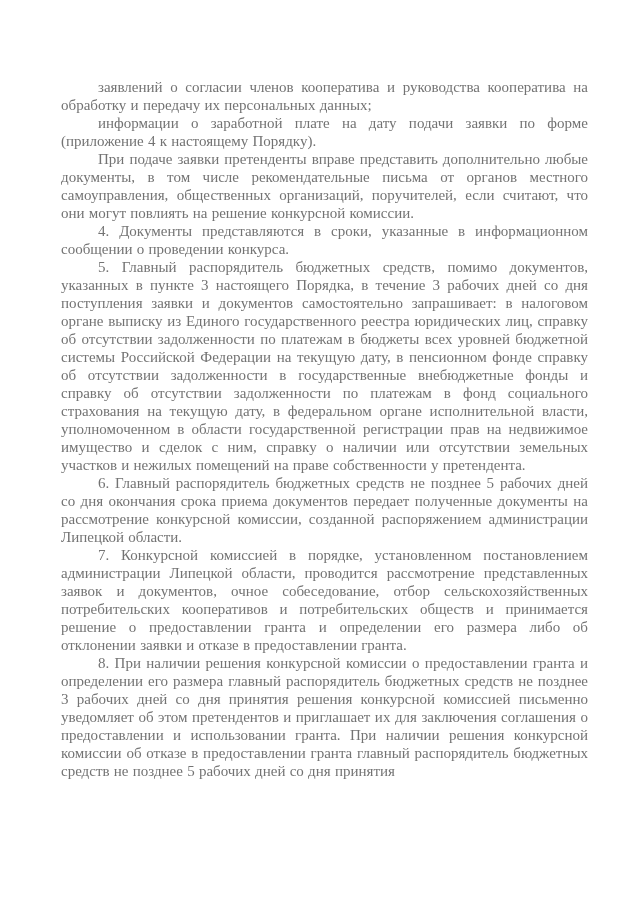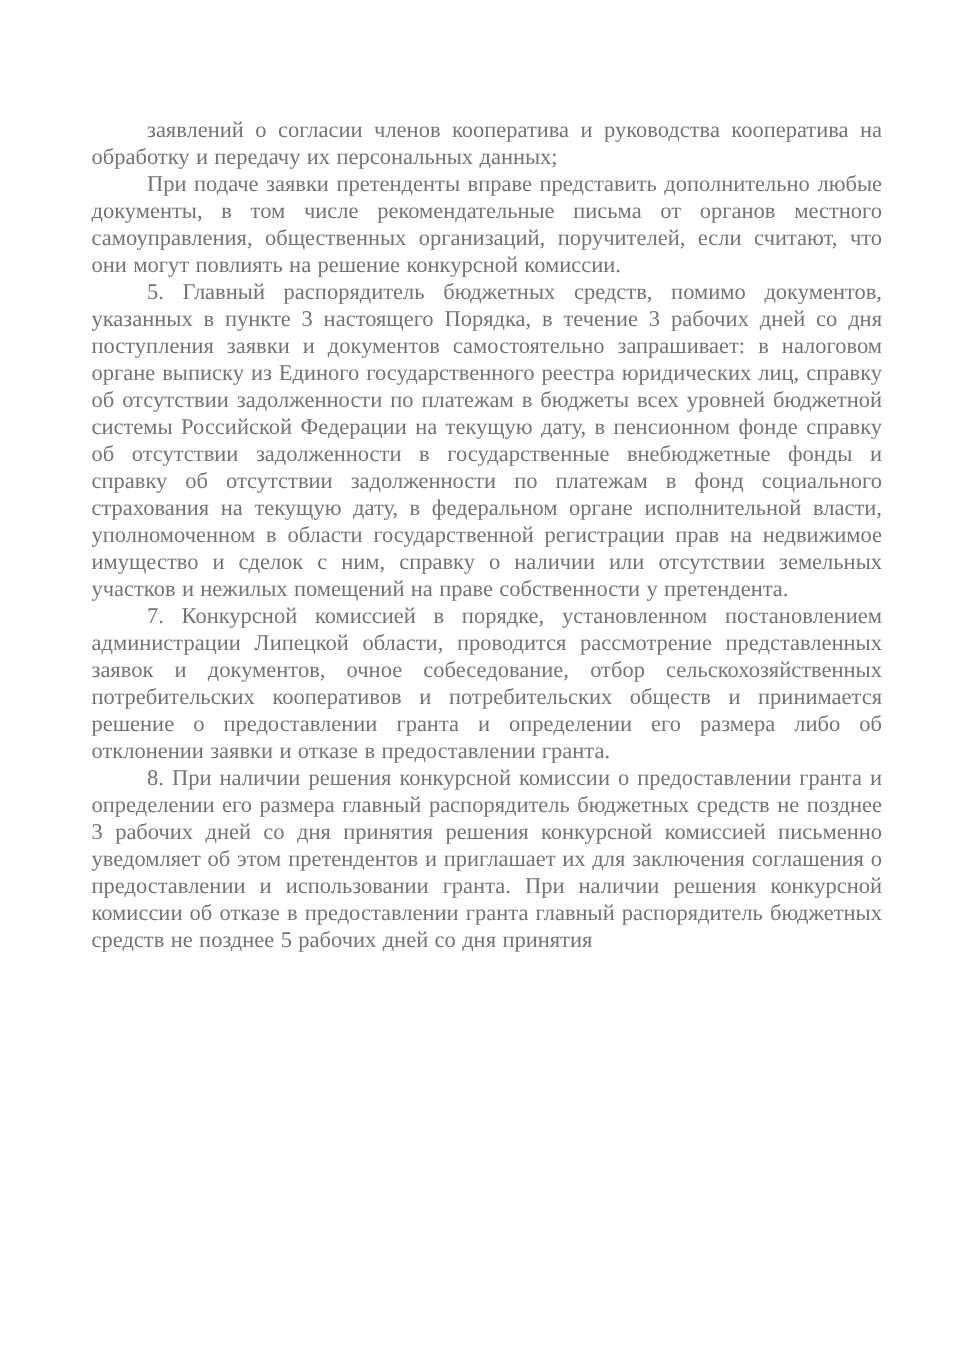--- a/index.html
+++ b/index.html
@@ -35,18 +35,21 @@
     text-indent: 37px;
     word-spacing: 0.5px;
   }
 </style>
 </head>
 <body>
 
 <div class="page">
   <div class="text-block">
     <p>заявлений о согласии членов кооператива и руководства кооператива на обработку и передачу их персональных данных;</p>
+    <p>информации о заработной плате на дату подачи заявки по форме (приложение 4 к настоящему Порядку).</p>
     <p>При подаче заявки претенденты вправе представить дополнительно любые документы, в том числе рекомендательные письма от органов местного самоуправления, общественных организаций, поручителей, если считают, что они могут повлиять на решение конкурсной комиссии.</p>
+    <p>4. Документы представляются в сроки, указанные в информационном сообщении о проведении конкурса.</p>
     <p>5. Главный распорядитель бюджетных средств, помимо документов, указанных в пункте 3 настоящего Порядка, в течение 3 рабочих дней со дня поступления заявки и документов самостоятельно запрашивает: в налоговом органе выписку из Единого государственного реестра юридических лиц, справку об отсутствии задолженности по платежам в бюджеты всех уровней бюджетной системы Российской Федерации на текущую дату, в пенсионном фонде справку об отсутствии задолженности в государственные внебюджетные фонды и справку об отсутствии задолженности по платежам в фонд социального страхования на текущую дату, в федеральном органе исполнительной власти, уполномоченном в области государственной регистрации прав на недвижимое имущество и сделок с ним, справку о наличии или отсутствии земельных участков и нежилых помещений на праве собственности у претендента.</p>
+    <p>6. Главный распорядитель бюджетных средств не позднее 5 рабочих дней со дня окончания срока приема документов передает полученные документы на рассмотрение конкурсной комиссии, созданной распоряжением администрации Липецкой области.</p>
     <p>7. Конкурсной комиссией в порядке, установленном постановлением администрации Липецкой области, проводится рассмотрение представленных заявок и документов, очное собеседование, отбор сельскохозяйственных потребительских кооперативов и потребительских обществ и принимается решение о предоставлении гранта и определении его размера либо об отклонении заявки и отказе в предоставлении гранта.</p>
     <p>8. При наличии решения конкурсной комиссии о предоставлении гранта и определении его размера главный распорядитель бюджетных средств не позднее 3 рабочих дней со дня принятия решения конкурсной комиссией письменно уведомляет об этом претендентов и приглашает их для заключения соглашения о предоставлении и использовании гранта. При наличии решения конкурсной комиссии об отказе в предоставлении гранта главный распорядитель бюджетных средств не позднее 5 рабочих дней со дня принятия</p>
   </div>
 </div>
 
 </body></html>

